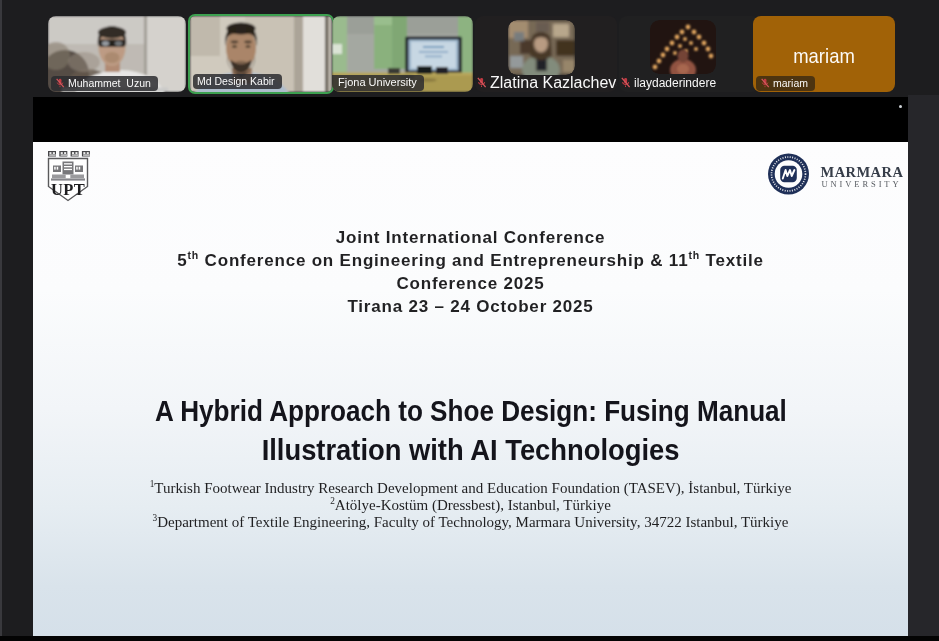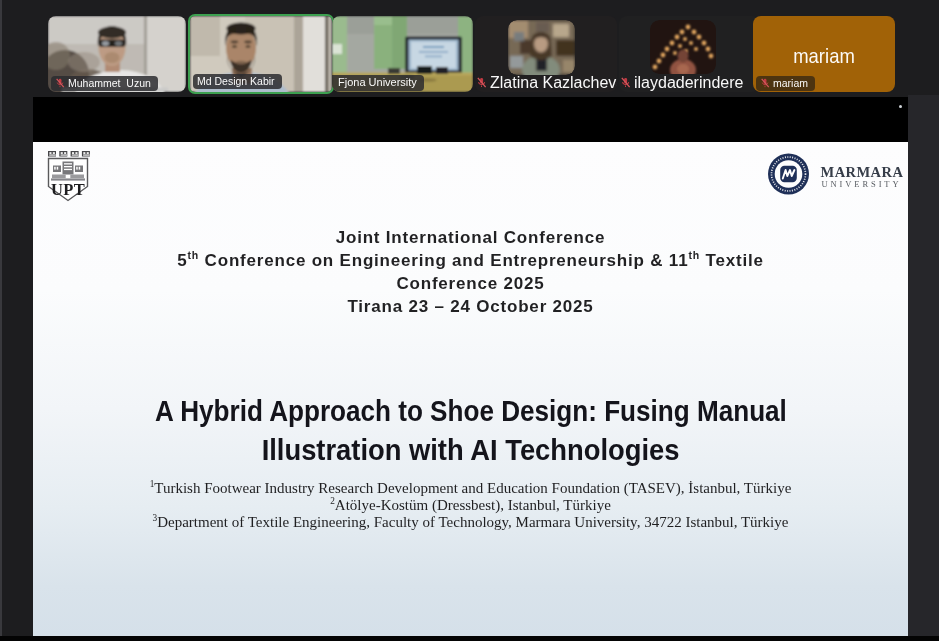--- a/index.html
+++ b/index.html
@@ -292,21 +292,21 @@
           <circle cx="36" cy="31" r="2"></circle>
             <circle cx="25" cy="33" r="2"></circle>
         </g>
         <g filter="url(#b5)">
           <ellipse cx="33" cy="50" rx="13" ry="11" fill="#9e5540"></ellipse>
           <ellipse cx="33" cy="36" rx="5.5" ry="6.5" fill="#7e4434"></ellipse>
           <ellipse cx="33" cy="49" rx="6" ry="5" fill="#b66a4e"></ellipse>
         </g>
       </g>
     </svg>
-    <div class="pill" style="background:none;left:0;padding-left:1px;font-size:16px;"><svg width="11" height="11" viewBox="0 0 24 24">
+    <div class="pill" style="background:none;left:0;padding-left:1px;font-size:12px;"><svg width="11" height="11" viewBox="0 0 24 24">
           <g fill="#c13a42" stroke="#c13a42">
             <rect x="9" y="2" width="6.5" height="12" rx="3.2" stroke="none"></rect>
             <path d="M5.5 11a7 7 0 0 0 13.5 0" fill="none" stroke-width="2.2"></path>
             <path d="M12 18.5v3.5" fill="none" stroke-width="2.2"></path>
             <path d="M4 2l17 20" stroke="#d4555c" stroke-width="3"></path>
           </g>
         </svg>ilaydaderindere</div>
   </div>
 
   <div class="tile" style="left:753px;width:142px;background:#a16207;">

